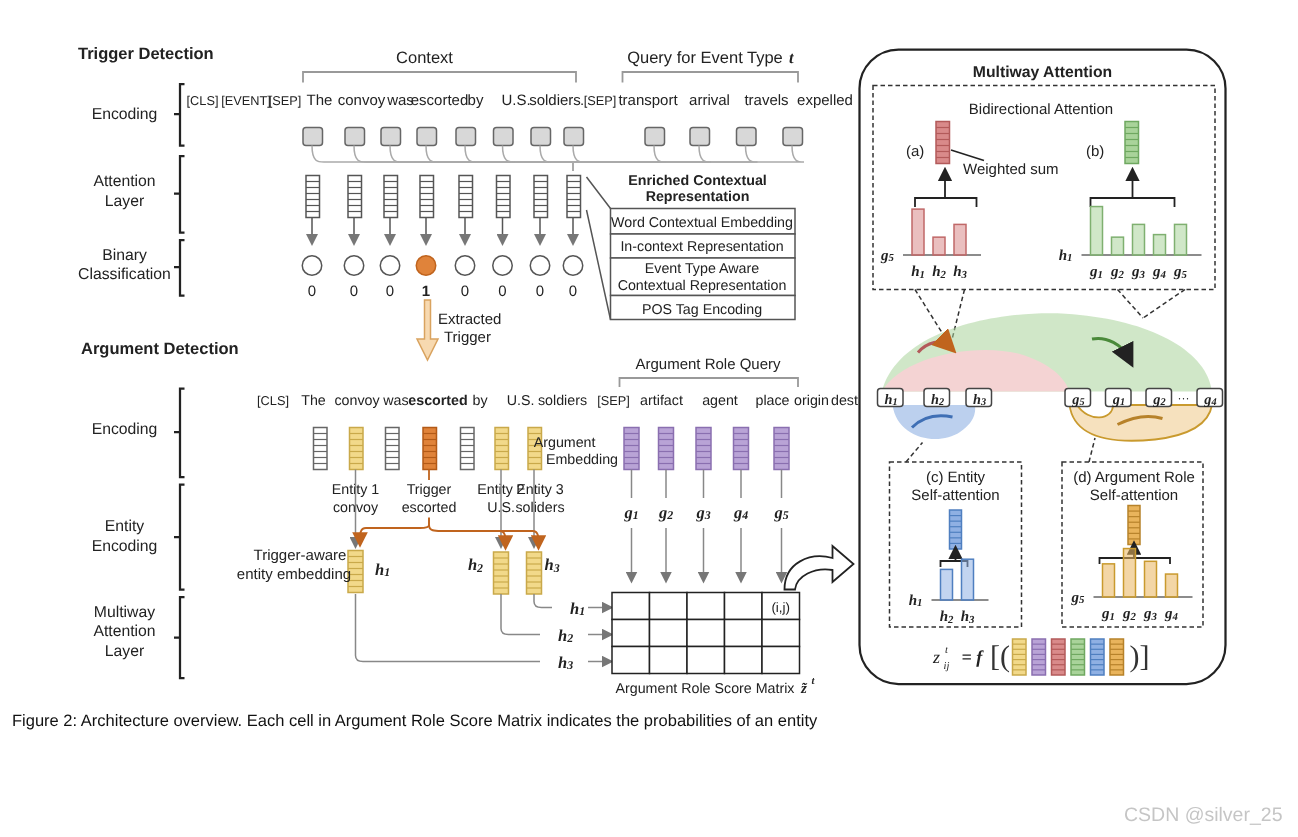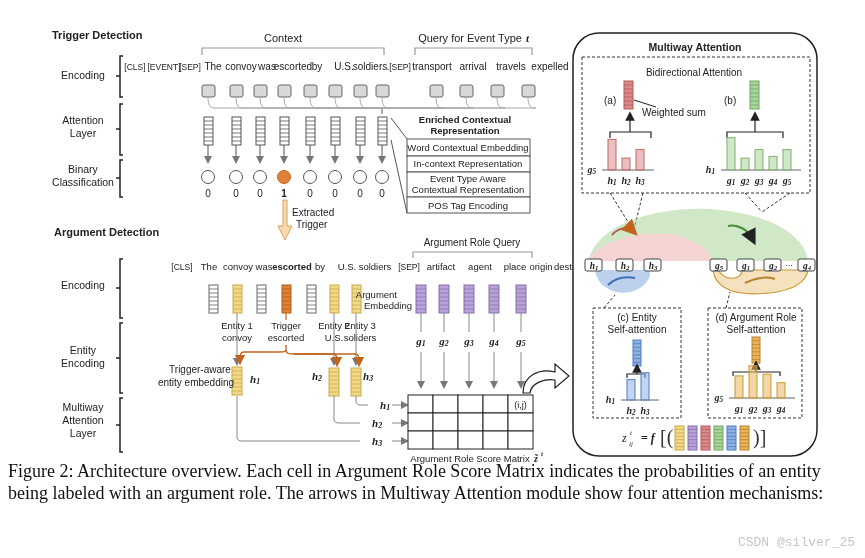--- a/index.html
+++ b/index.html
@@ -1,23 +1,23 @@
 <!DOCTYPE html>
 <html><head>
 <meta charset="utf-8">
 <style>
   html, body { margin:0; padding:0; background:#ffffff; }
   body { width:865px; height:558px; position:relative; overflow:hidden; font-family:"Liberation Sans", sans-serif; }
   #fig { position:absolute; left:0; top:0; }
   .t { font-family:"Liberation Sans", sans-serif; fill:#222; }
   .b { font-weight:bold; }
   .m { font-family:"Liberation Serif", serif; font-style:italic; font-weight:bold; fill:#222; }
-  .caption { position:absolute; left:8px; top:460px; width:852px; font-family:Liberation Serif, serif; font-size:18px; line-height:22px; color:#111; }
+  .caption { position:absolute; left:8px; top:470px; width:852px; font-family:Liberation Sans, sans-serif; font-size:11px; line-height:22px; color:#111; }
   .caption div { white-space:nowrap; }
-  .wm { position:absolute; right:10px; bottom:8px; font-family:Liberation Mono, monospace; font-size:13px; color:rgba(150,150,150,0.55); }
+  .wm { position:absolute; right:10px; bottom:8px; font-family:Liberation Sans, sans-serif; font-size:13px; color:rgba(150,150,150,0.55); }
 </style>
 </head>
 <body>
 
 <svg id="fig" width="865" height="480" viewBox="0 0 865 480" xmlns="http://www.w3.org/2000/svg">
   <defs>
     <marker id="arrG" markerWidth="8" markerHeight="8" refX="4" refY="4" orient="auto">
         <path d="M0,0 L8,4 L0,8 z" fill="#777"></path>
       </marker>
     <marker id="arrK" markerWidth="8" markerHeight="8" refX="4" refY="4" orient="auto">
@@ -648,15 +648,14 @@
     <text class="m" x="630" y="435" font-size="7" style="font-weight:normal">t</text>
     <text class="m" x="629" y="446" font-size="7" style="font-weight:normal">ij</text>
     <text class="m" x="641" y="442" font-size="12">= f</text>
     <text x="660" y="444" font-size="20" font-family="Liberation Serif, serif" fill="#333">[(</text>
     <text x="753" y="444" font-size="20" font-family="Liberation Serif, serif" fill="#333">)]</text>
   </g>
 </svg>
 
 <div class="caption">
   <div>Figure 2: Architecture overview. Each cell in Argument Role Score Matrix indicates the probabilities of an entity</div>
-  <div>being labeled with an argument role. The arrows in Multiway Attention module show four attention mechanisms:</div>
 </div>
 <div class="wm">CSDN @silver_25</div>
 
 </body></html>

